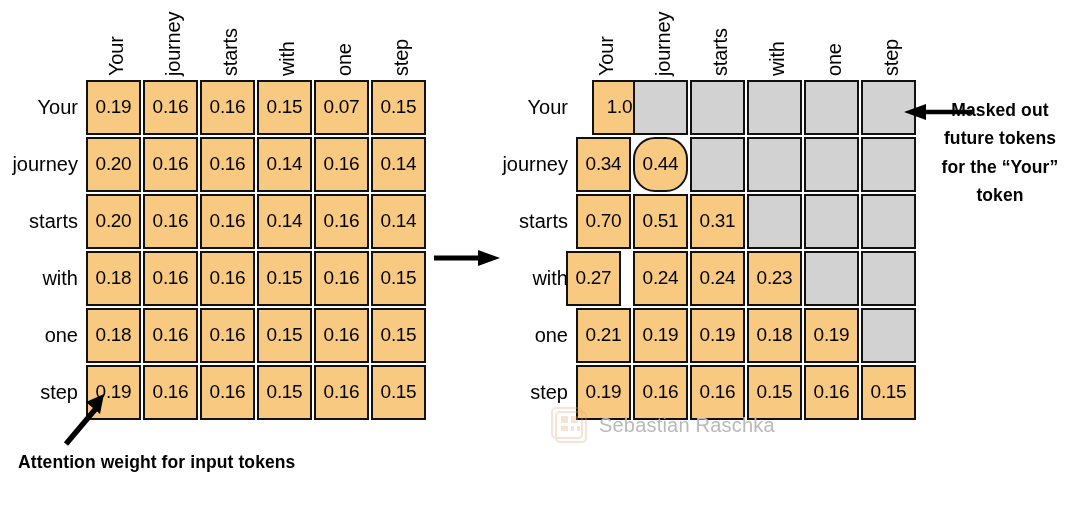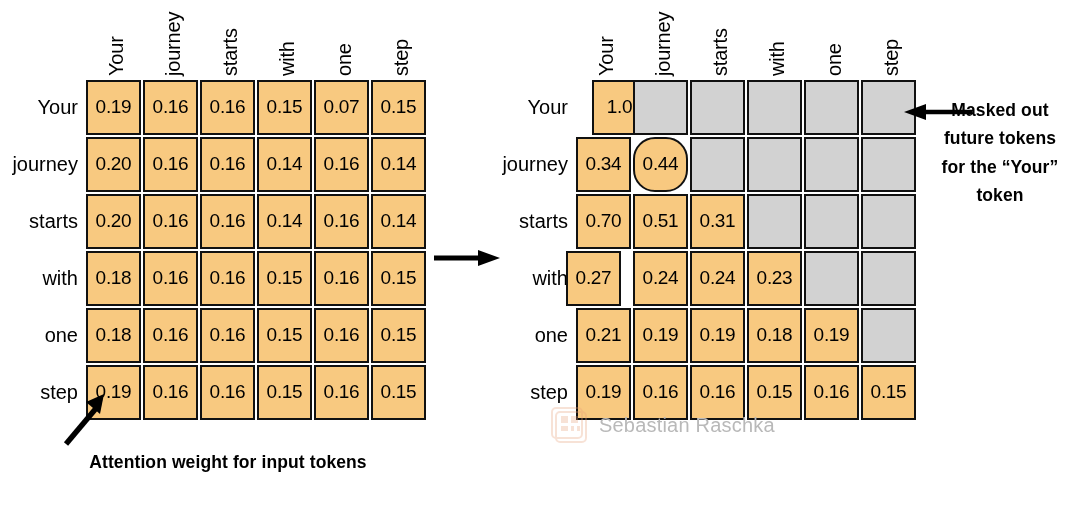--- a/index.html
+++ b/index.html
@@ -127,21 +127,21 @@
     width: 200px;
     text-align: center;
   }
   .anno-right .ln { display: block; margin-left: -70px; width: 190px; }
   .anno-bottom {
     left: 18px;
     top: 448px;
     width: 420px;
     text-align: left;
   }
-  .anno-bottom .ln { display: block; text-align: center; }
+  .anno-bottom .ln { display: block; }
 
   
   .watermark {
     position: absolute;
     left: 548px;
     top: 404px;
     display: flex;
     align-items: center;
     gap: 9px;
   }

